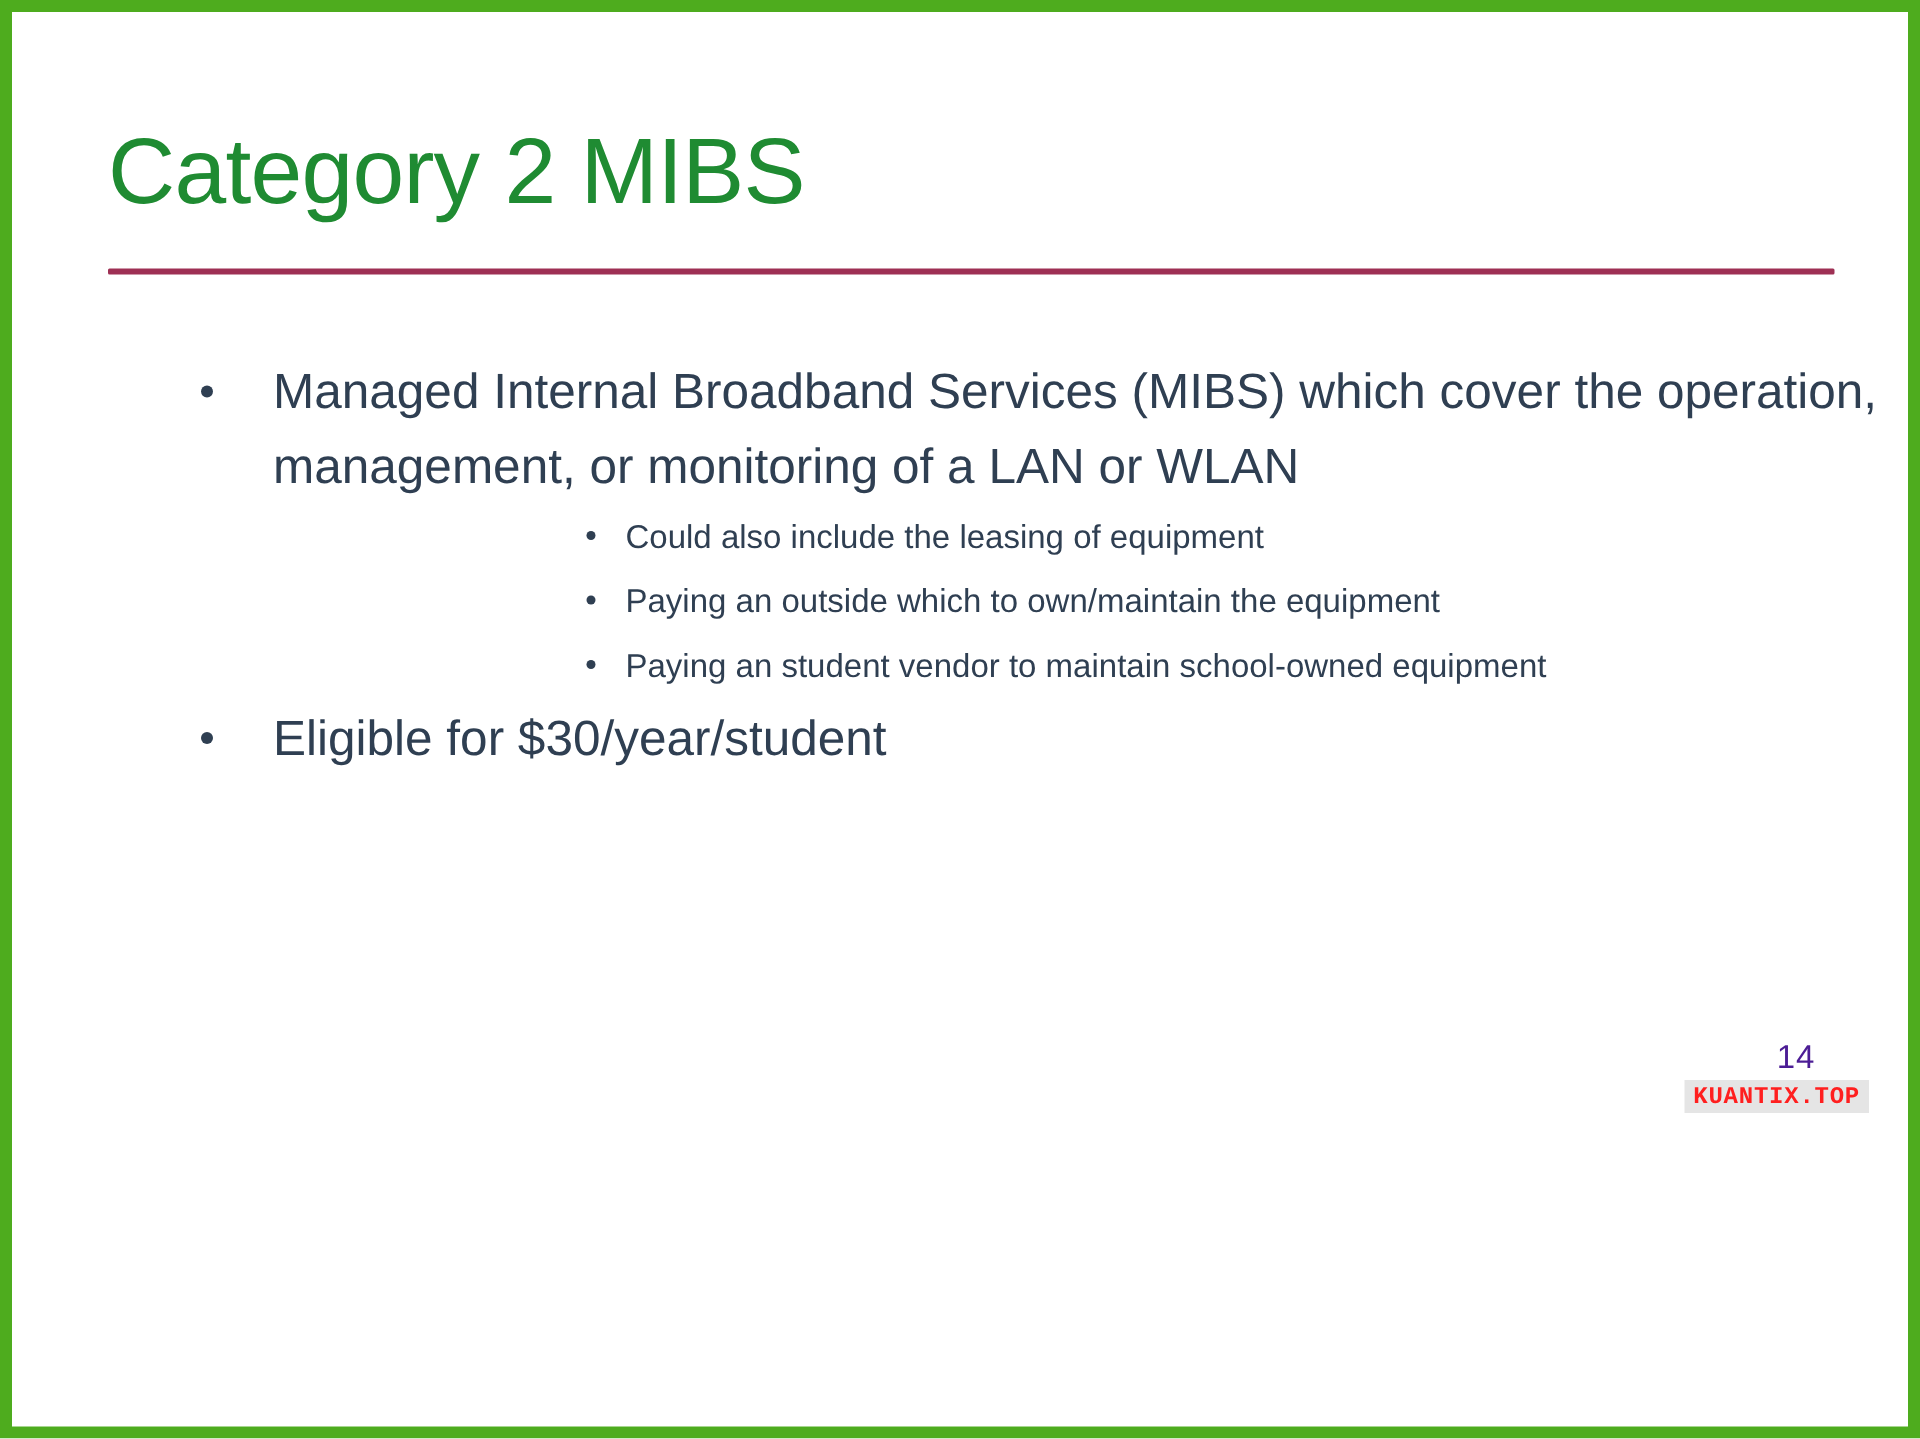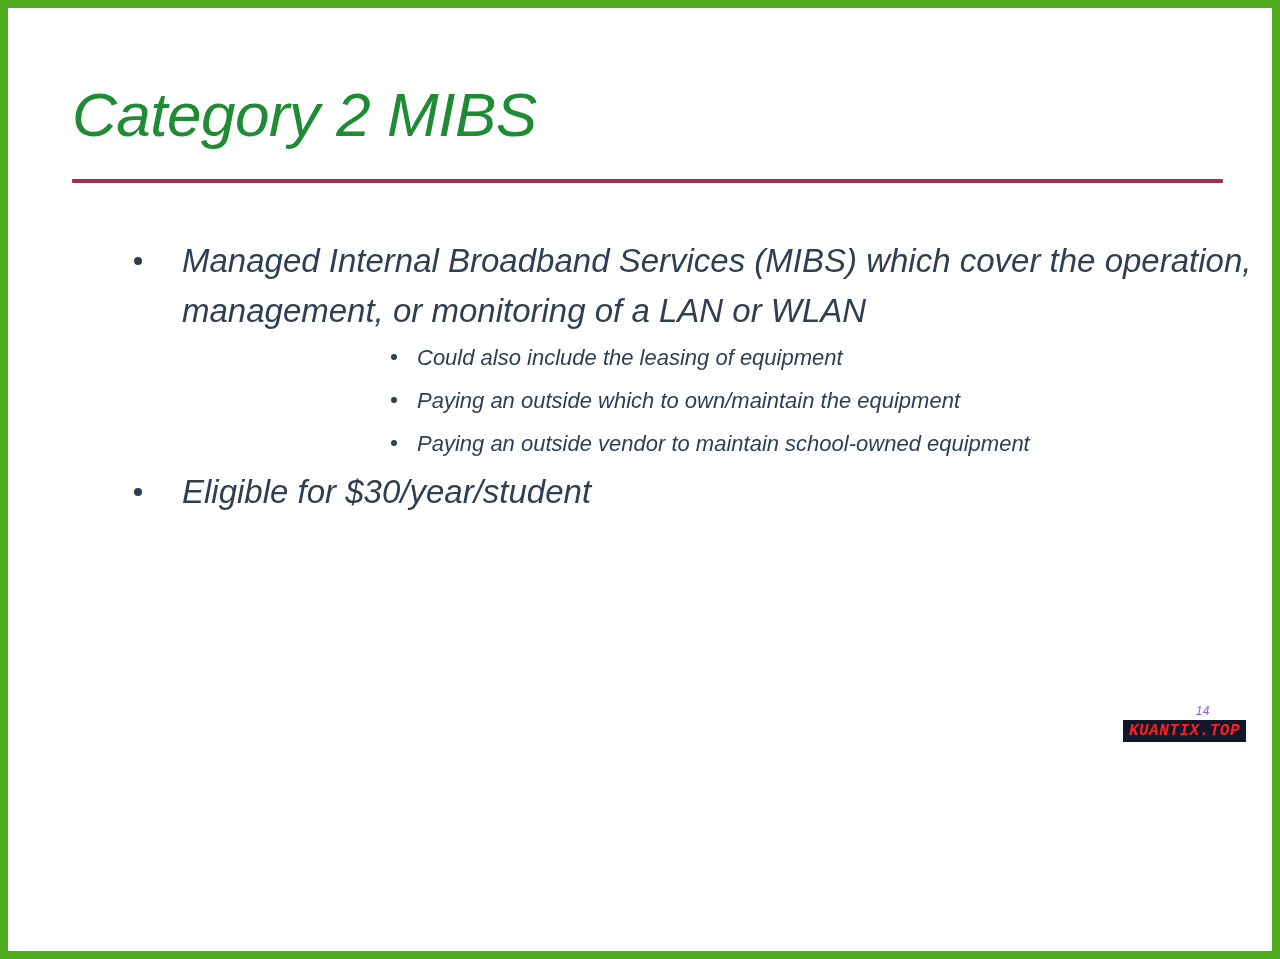--- a/index.html
+++ b/index.html
@@ -19,21 +19,20 @@
     font-family: "Liberation Sans", sans-serif;
   }
 
   .slide-body {
     position: absolute;
     left: 0;
     top: 0;
     width: 1264px;
     height: 740px;
     background: #ffffff;
-    font-style: italic;
   }
 
   
   .title-block {
     position: absolute;
     left: 64px;
     top: 74px;
     width: 1152px;
   }
 
@@ -123,31 +122,31 @@
     height: 6px;
     border-radius: 50%;
     background: #2f3f52;
   }
 
   
   .page-number {
     position: absolute;
     right: 62px;
     bottom: 30px;
-    font-size: 12px;
-    color: #8b5cf6;
+    font-size: 22px;
+    color: #4c1d95;
     font-family: "Liberation Sans", sans-serif;
     letter-spacing: 0.5px;
   }
 
   .watermark {
     position: absolute;
     right: 26px;
     bottom: 6px;
-    background: #0f172a;
+    background: #e5e5e5;
     color: #ff1f1f;
     font-family: "Liberation Mono", "DejaVu Sans Mono", monospace;
     font-size: 16px;
     font-weight: 700;
     letter-spacing: 0.5px;
     padding: 3px 6px 3px 6px;
     line-height: 1;
   }
 </style>
 </head>
@@ -172,21 +171,21 @@
             <li class="l2">
               <span class="dot"></span>
               <span>Could also include the leasing of equipment</span>
             </li>
             <li class="l2">
               <span class="dot"></span>
               <span>Paying an outside which to own/maintain the equipment</span>
             </li>
             <li class="l2">
               <span class="dot"></span>
-              <span>Paying an outside vendor to maintain school-owned equipment</span>
+              <span>Paying an student vendor to maintain school-owned equipment</span>
             </li>
           </ul>
         </li>
 
         <li class="l1">
           <span class="dot"></span>
           <span class="txt">Eligible for $30/year/student</span>
         </li>
 
 

